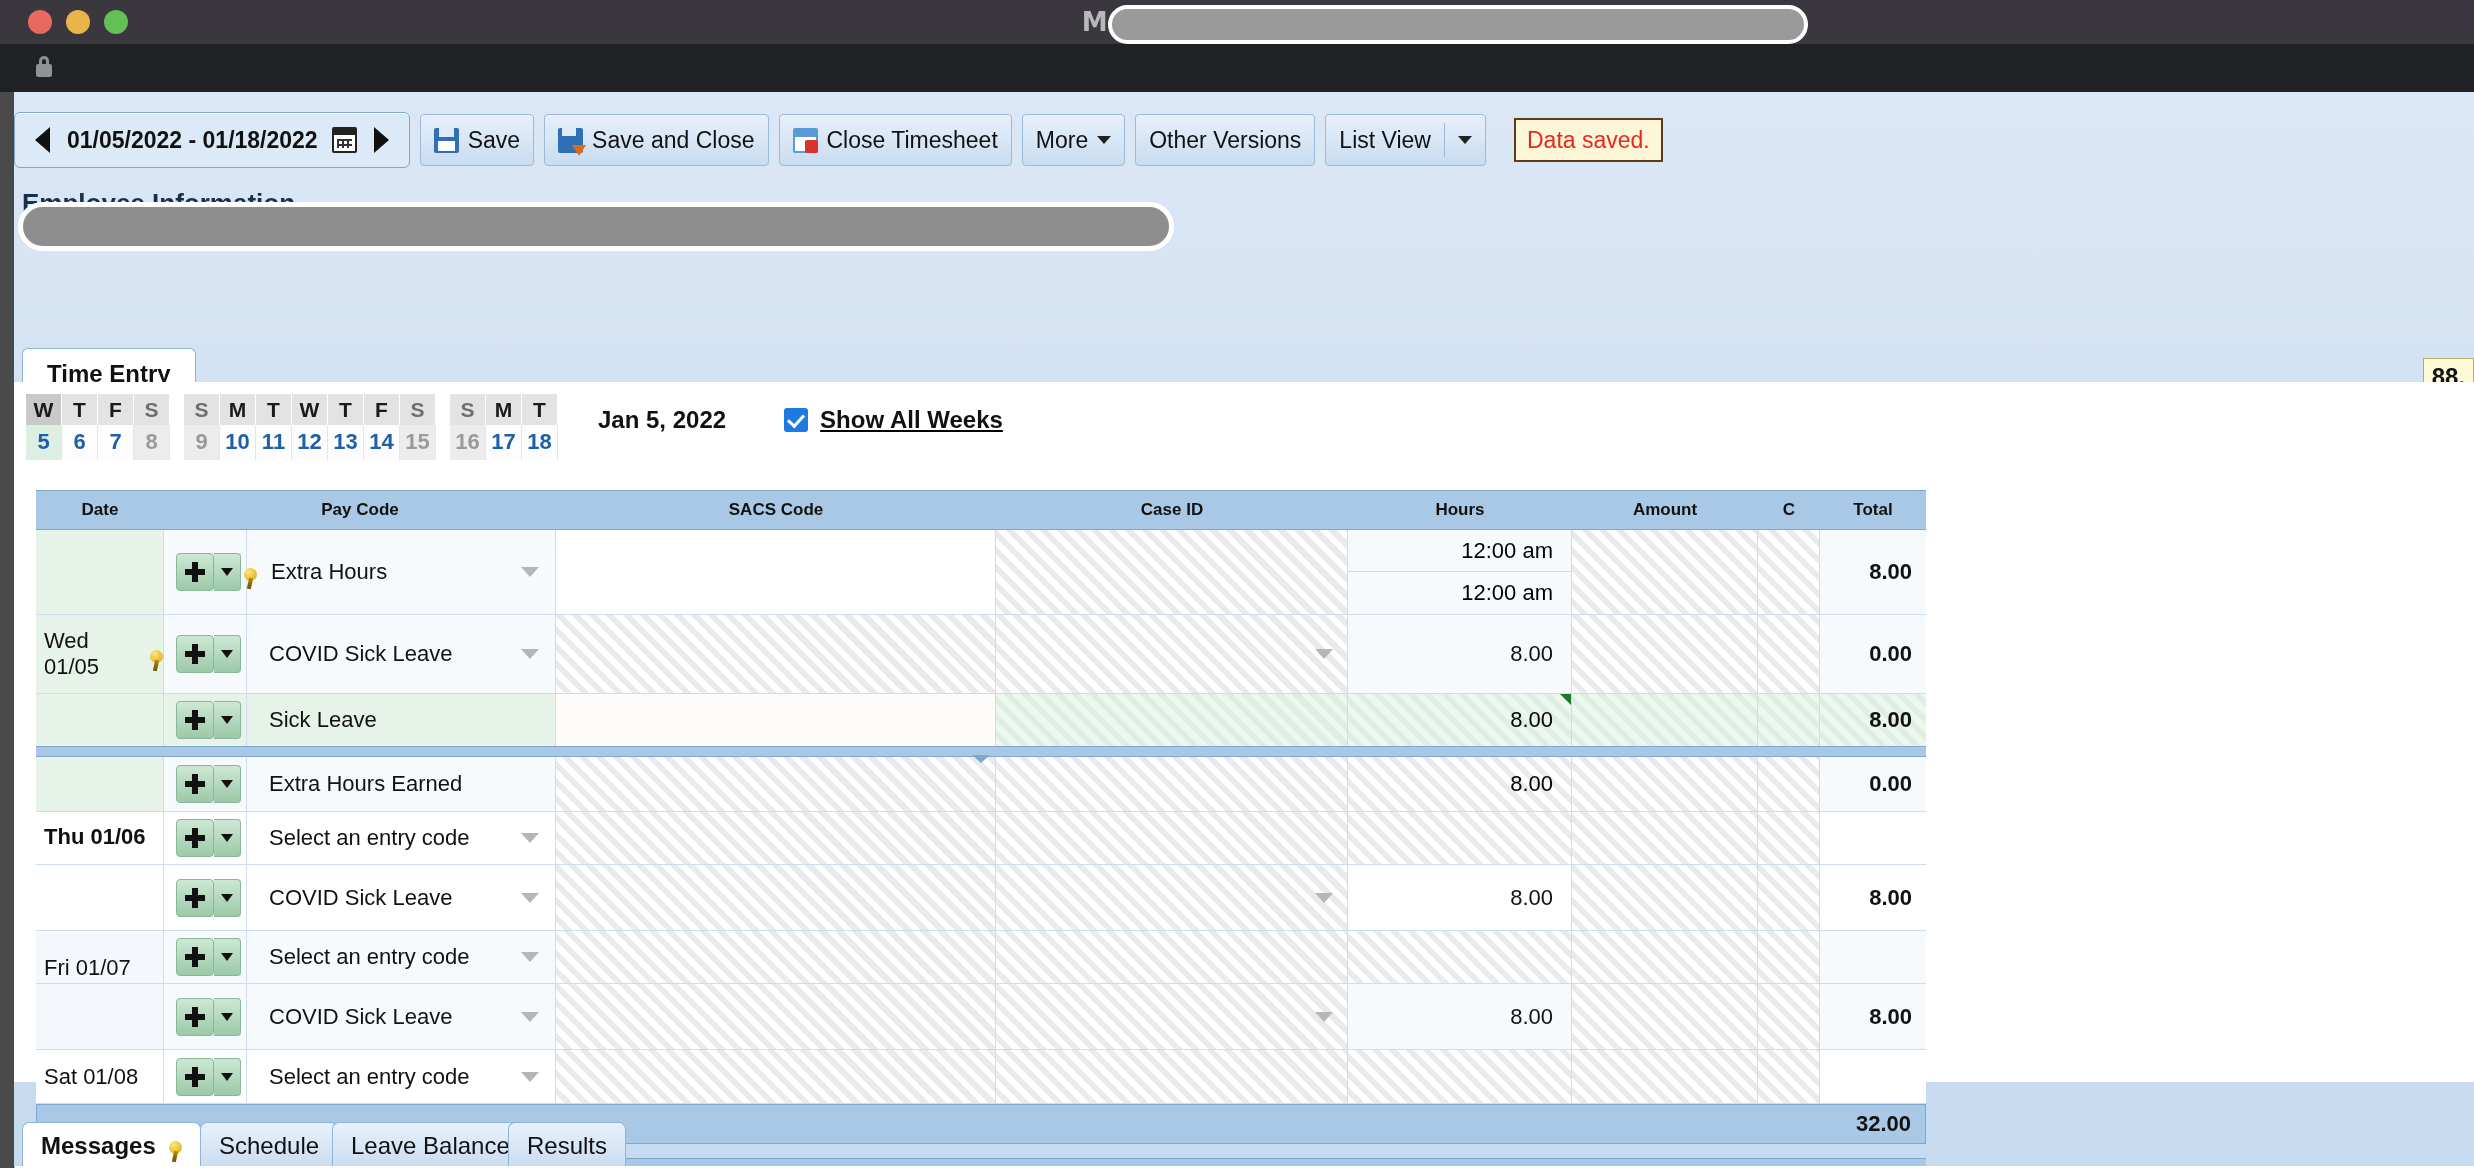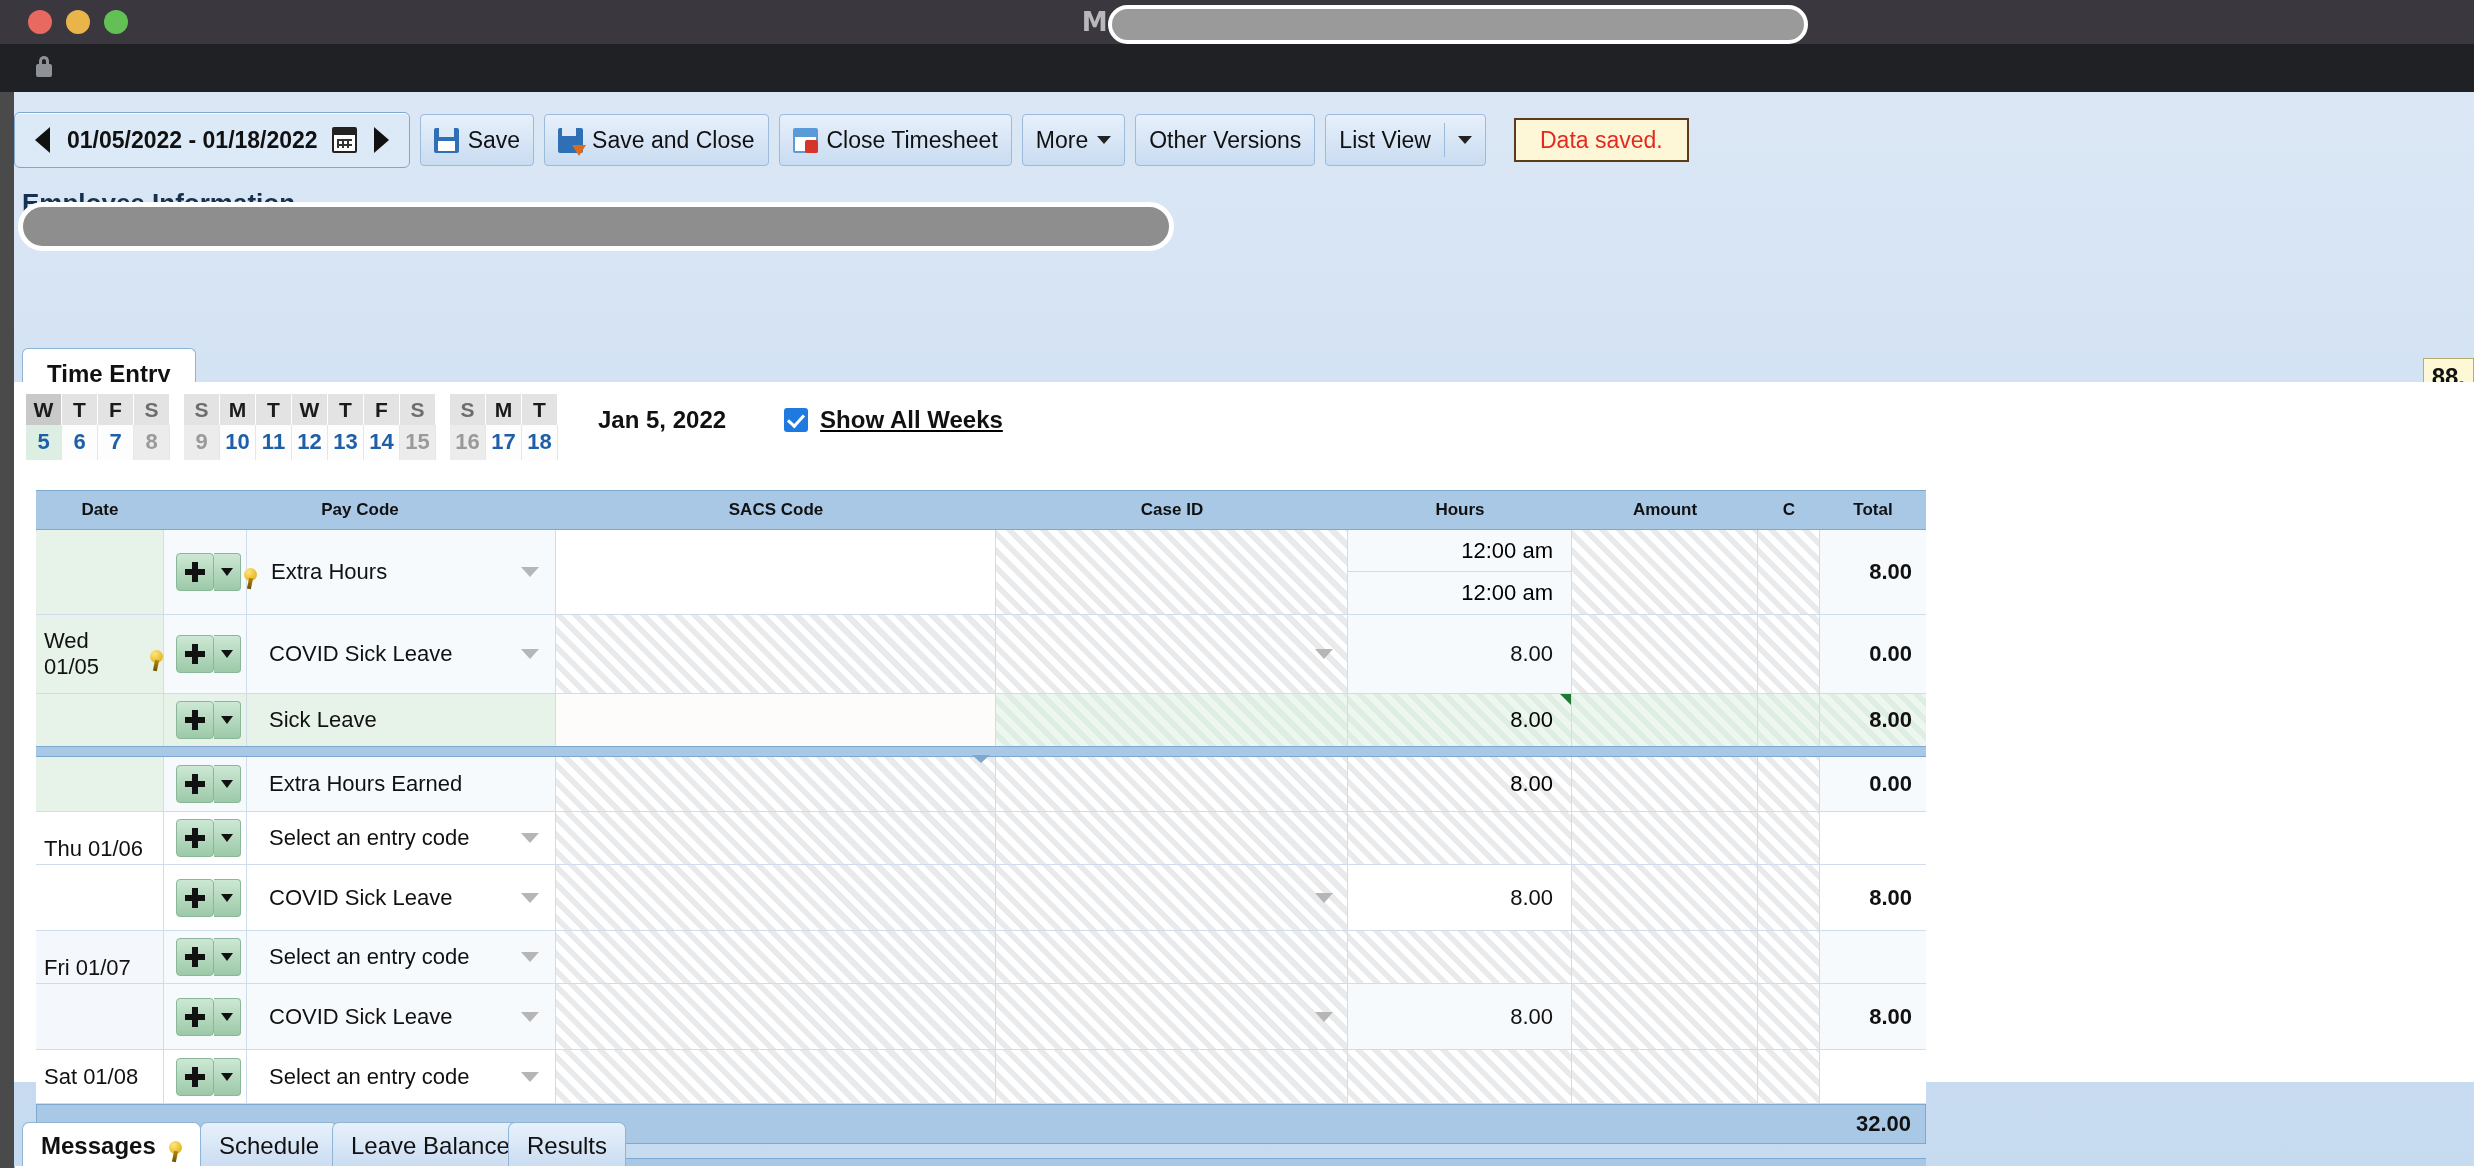--- a/index.html
+++ b/index.html
@@ -107,21 +107,21 @@
   }
   .ico-closets::before{content:"";position:absolute;left:0;right:0;top:0;height:7px;background:#5a9ad6;}
   .ico-closets::after{
     content:"";position:absolute;right:-2px;bottom:-2px;width:13px;height:13px;background:#d8352a;border-radius:2px;
   }
   .caret{width:0;height:0;border-left:7px solid transparent;border-right:7px solid transparent;border-top:8px solid #222;}
   .splitdiv{width:1px;height:34px;background:#9cbada;margin:0 4px;}
   .savedmsg{
     margin-left:28px;height:44px;box-sizing:border-box;
     background:#fdf7d7;border:2px solid #5c3b1c;
-    display:flex;align-items:center;padding:0 24px;
+    display:flex;align-items:center;padding:0 11px;
     color:#e6291f;font-size:23px;white-space:nowrap;
   }
 
   
   .emp-ghost{
     position:absolute;left:22px;top:96px;font-size:26px;font-weight:bold;color:#16314d;
   }
   .redact-emp{
     position:absolute;left:18px;top:110px;width:1156px;height:49px;
     background:#8e8e8e;border-radius:26px;border:5px solid #ffffff;box-sizing:border-box;
@@ -563,21 +563,21 @@
           <div class="gc c-case cellbase hatch"></div>
           <div class="gc c-hours cellbase hatch" style="display:flex;align-items:center;justify-content:flex-end;padding-right:18px;font-size:22px;">
             <span>8.00</span>
           </div>
           <div class="gc c-amt cellbase hatch"></div>
           <div class="gc c-c cellbase hatch"></div>
           <div class="gc c-total totalcell hatch">0.00</div>
         </div>
 
         <div class="grow body-row" style="height:52px;">
-          <div class="gc c-date datecell" style="align-items:flex-end;padding-bottom:2px;">
+          <div class="gc c-date datecell" style="padding-bottom:2px;font-weight:bold;">
             <span>Thu 01/06</span>
           </div>
           <div class="gc c-pay paycell" style="background:#ffffff;">
             <span class="plusbtn">
                 <span class="plusglyph"></span>
               </span>
             <span class="plusdd">
                 <span class="smcaret"></span>
               </span>
             <span class="paysep"></span>

